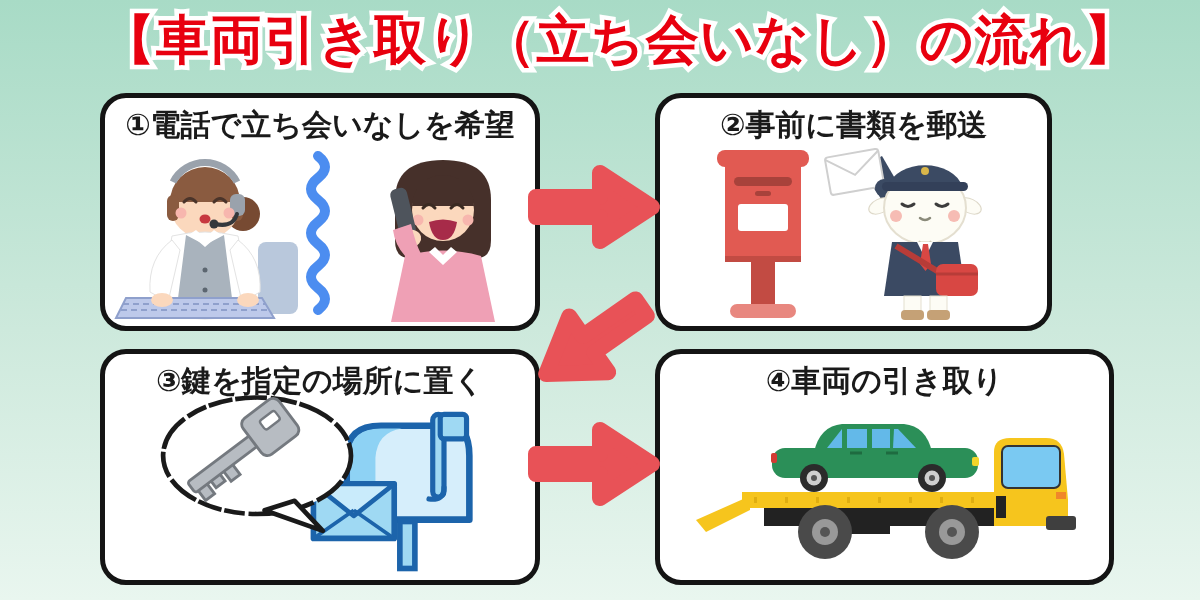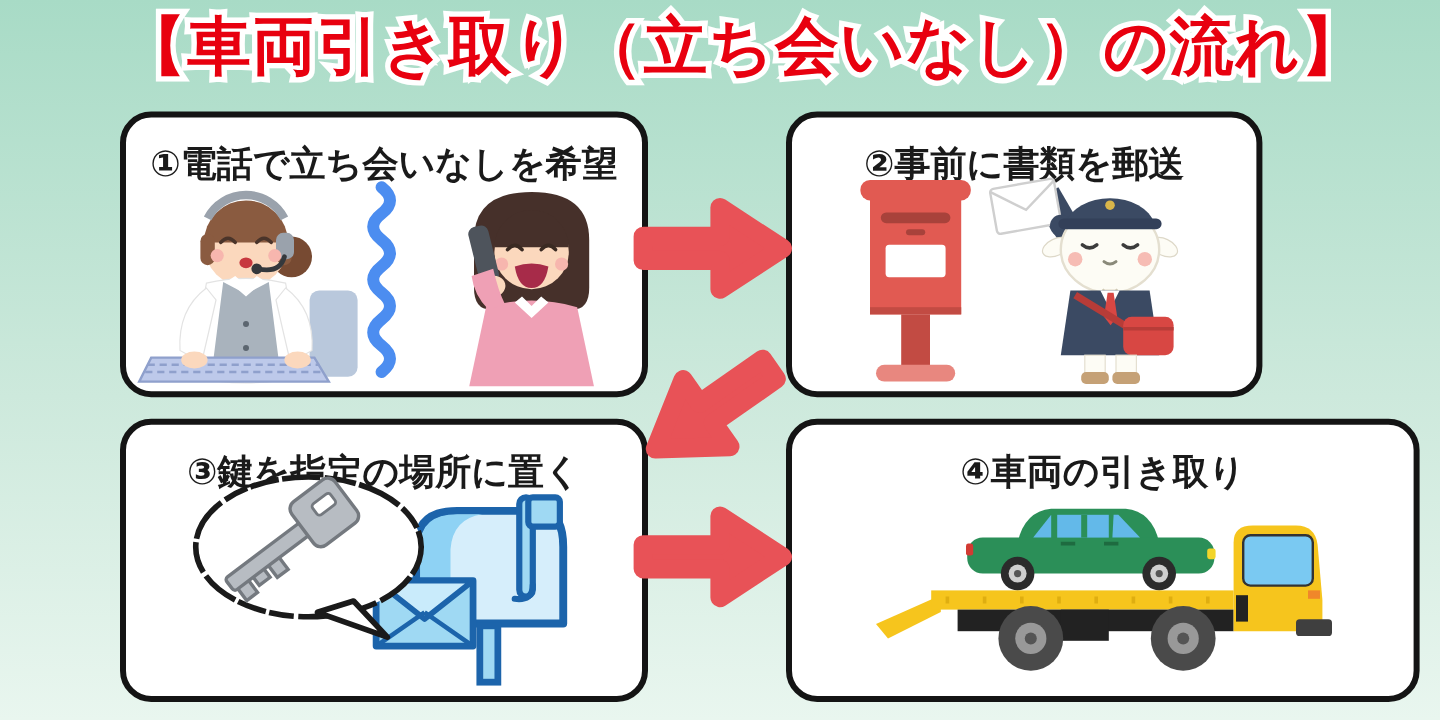--- a/index.html
+++ b/index.html
@@ -17,23 +17,23 @@
     -webkit-text-stroke:9px #ffffff;z-index:1;
   }
   .title-main{position:relative;color:#e8000f;z-index:2;}
   .step-box{
     position:absolute;background:#ffffff;border:5px solid #141414;
     border-radius:26px;box-sizing:border-box;z-index:2;
   }
   .box1{left:100px;top:93px;width:440px;height:238px;}
   .box2{left:655px;top:93px;width:397px;height:238px;}
   .box3{left:100px;top:349px;width:440px;height:236px;}
-  .box4{left:655px;top:349px;width:528px;height:236px;}
+  .box4{left:655px;top:349px;width:459px;height:236px;}
   .step-label{
-    margin-top:22px;text-align:center;font-size:30px;font-weight:bold;
+    margin-top:9px;text-align:center;font-size:30px;font-weight:bold;
     color:#1a1a1a;line-height:1.2;
   }
   .illus{
     position:absolute;left:0;right:0;bottom:4px;
     display:flex;justify-content:center;align-items:flex-end;
   }
   .arrow{position:absolute;z-index:5;}
   .arrow-right1{left:526px;top:157px;}
   .arrow-right2{left:526px;top:414px;}
   .arrow-diag{left:517px;top:292px;width:150px;height:100px;

